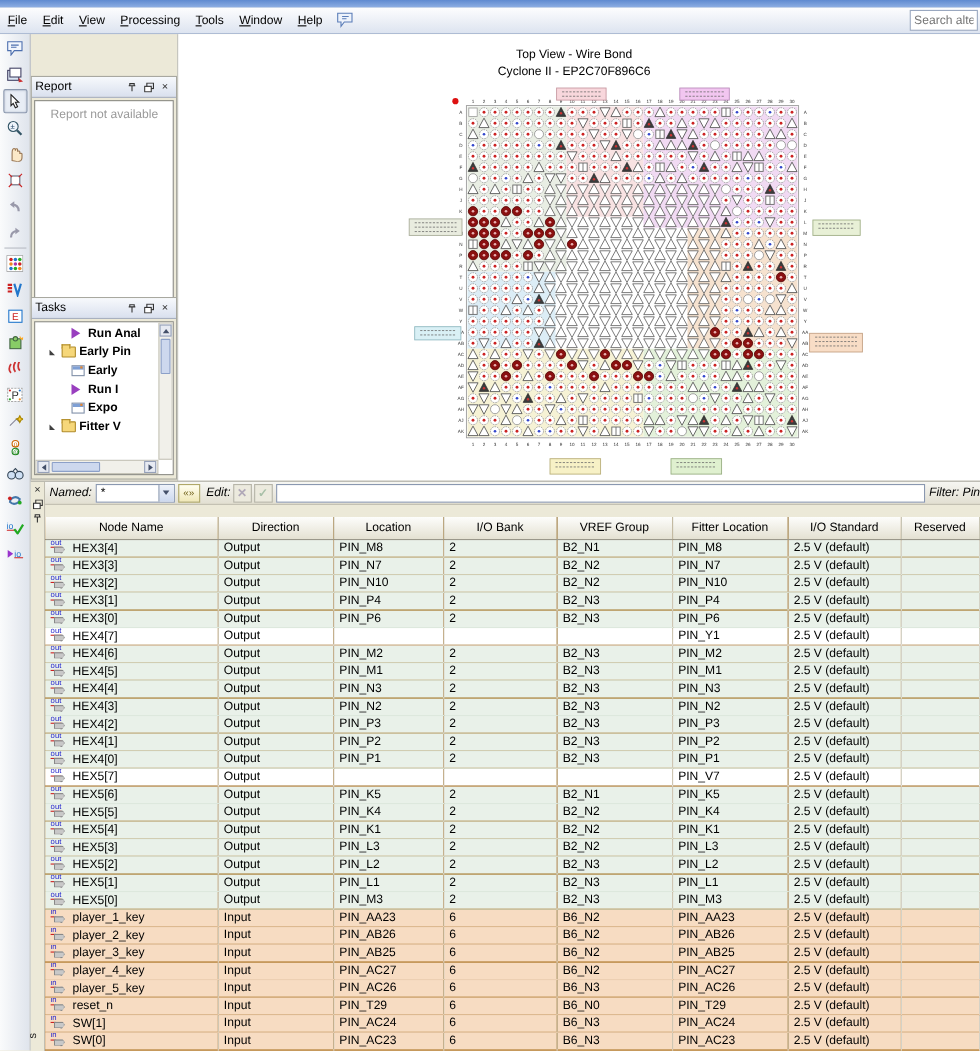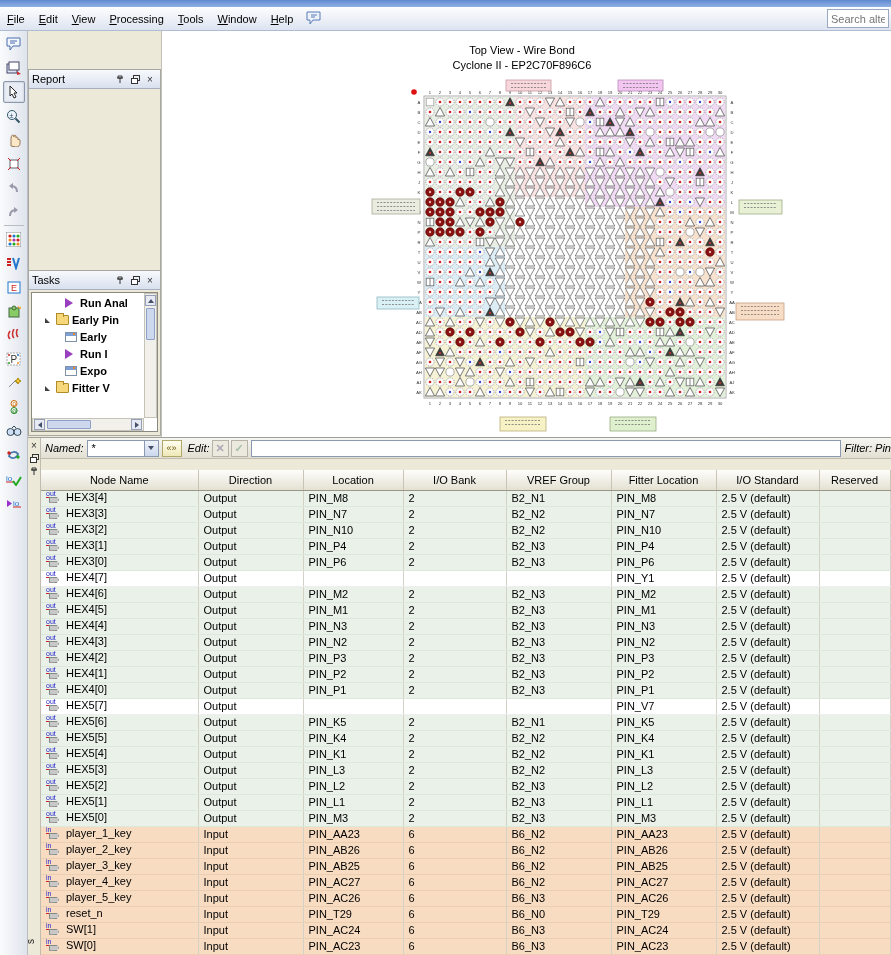--- a/index.html
+++ b/index.html
@@ -311,20 +311,23 @@
           <path d="M1 3h6M4 3v5M2 1h4v2H2z" stroke="#333" fill="none"></path>
         </svg>
       </span>
     <span class="tbtn">
         <svg width="9" height="9">
           <rect x="2.5" y="0.5" width="6" height="5" fill="none" stroke="#333"></rect>
           <rect x="0.5" y="3.5" width="6" height="5" fill="#fff" stroke="#333"></rect>
         </svg>
       </span>
     <span class="tbtn">×</span>
+  </div>
+  <div class="panel-body" style="position:absolute;left:1px;right:1px;top:20px;bottom:21px;">
+    <div id="report-empty">Report not available</div>
   </div>
   <div class="tabs">
     <div class="tab">Groups</div>
     <div class="tab active">Report</div>
   </div>
 </div>
 
 <div class="panel abs" id="tasks-panel" style="left:28px;top:270px;width:133px;height:166px;">
   <div class="panel-title">
     <span class="t">Tasks</span>

